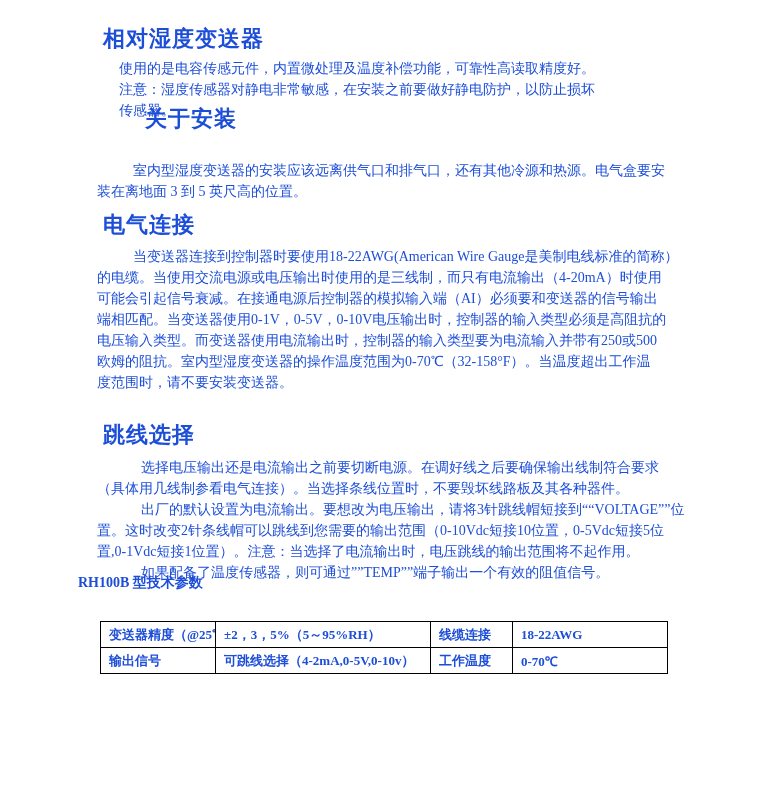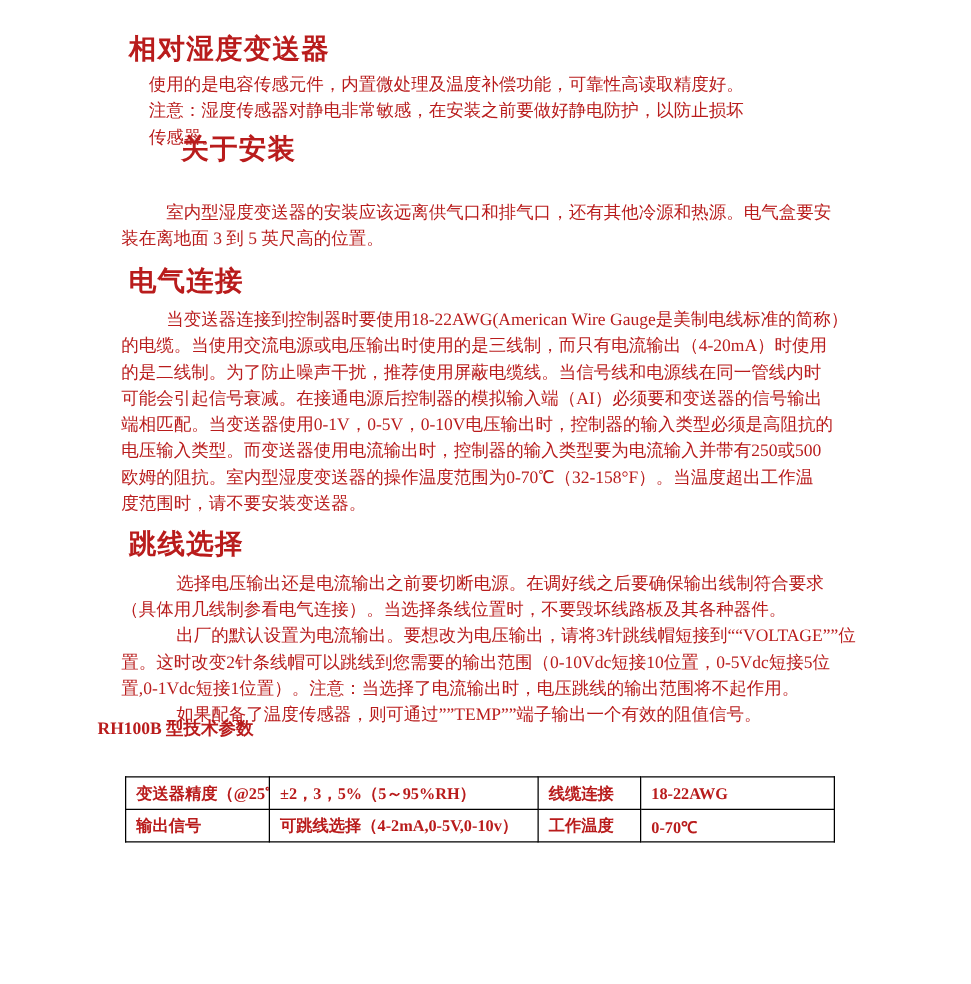--- a/index.html
+++ b/index.html
@@ -1,20 +1,20 @@
 <!DOCTYPE html>
 <html><head>
 <meta charset="utf-8">
 <style>
   html,body { margin:0; padding:0; background:#fff; }
   .page {
     position:relative;
     width:777px; height:787px;
     background:#ffffff;
-    color:#b91c1c;
+    color:#1d4ed8;
     font-family:"Liberation Serif", serif;
     overflow:hidden;
   }
   .heading {
     position:absolute; left:103px;
     font-size:22px; font-weight:700;
     line-height:26px; white-space:nowrap;
     letter-spacing:1px;
     font-family:"Liberation Sans", sans-serif;
   }
@@ -66,21 +66,20 @@
   <div class="para" style="left:97px; top:160px;">
     <div class="line fl-indent">室内型湿度变送器的安装应该远离供气口和排气口，还有其他冷源和热源。电气盒要安</div>
     <div class="line">装在离地面 3 到 5 英尺高的位置。</div>
   </div>
 
   <div class="heading" style="top:212px;">电气连接</div>
 
   <div class="para" style="left:97px; top:246px;">
     <div class="line fl-indent">当变送器连接到控制器时要使用18-22AWG(American Wire Gauge是美制电线标准的简称）</div>
     <div class="line">的电缆。当使用交流电源或电压输出时使用的是三线制，而只有电流输出（4-20mA）时使用</div>
-    <div class="line">的是二线制。为了防止噪声干扰，推荐使用屏蔽电缆线。当信号线和电源线在同一管线内时</div>
     <div class="line">可能会引起信号衰减。在接通电源后控制器的模拟输入端（AI）必须要和变送器的信号输出</div>
     <div class="line">端相匹配。当变送器使用0-1V，0-5V，0-10V电压输出时，控制器的输入类型必须是高阻抗的</div>
     <div class="line">电压输入类型。而变送器使用电流输出时，控制器的输入类型要为电流输入并带有250或500</div>
     <div class="line">欧姆的阻抗。室内型湿度变送器的操作温度范围为0-70℃（32-158°F）。当温度超出工作温</div>
     <div class="line">度范围时，请不要安装变送器。</div>
   </div>
 
   <div class="heading" style="top:424px;font-family:Liberation Mono, monospace;">跳线选择</div>
 
   <div class="para" style="left:97px; top:457px;">

